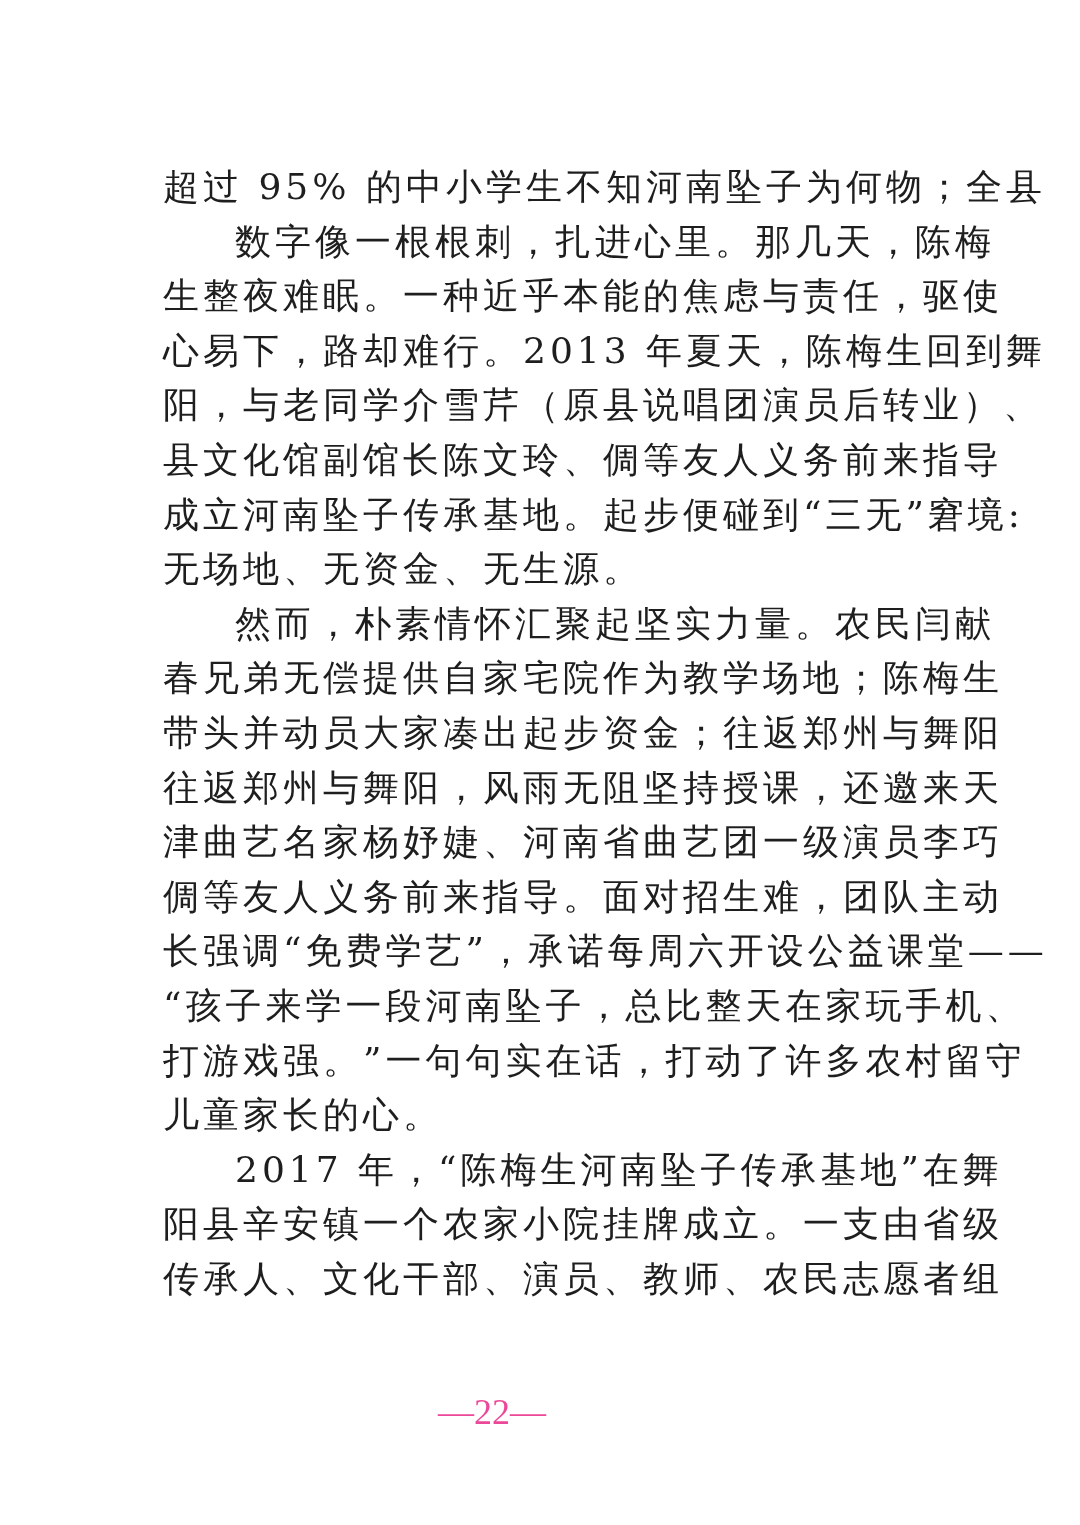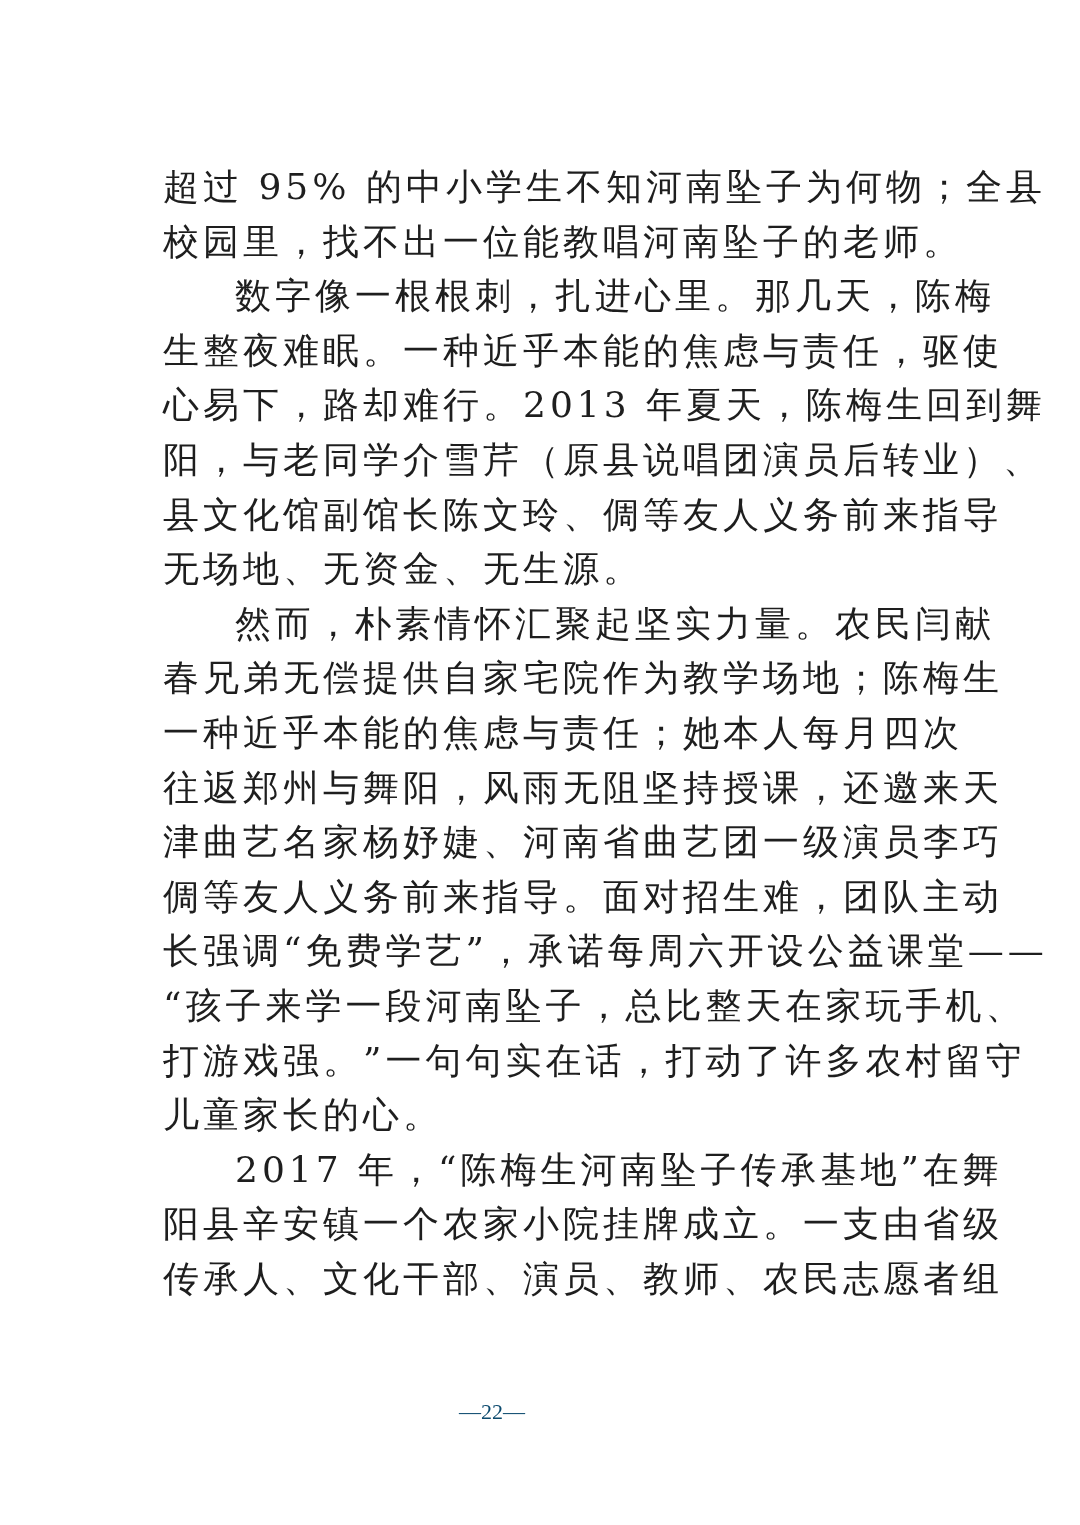--- a/index.html
+++ b/index.html
@@ -43,41 +43,41 @@
     .line.indent {
       padding-left: 72px;
     }
     .page-number {
       position: absolute;
       left: 0;
       width: 984px;
       top: 1395px;
       text-align: center;
       font-family: "Liberation Serif", "DejaVu Serif", serif;
-      font-size: 22px;
+      font-size: 36px;
       line-height: 34px;
-      color: #0c4a6e;
+      color: #ec4899;
     }
   </style>
 </head>
 <body>
 
 <div class="page">
   <div class="body-text">
     <span class="line">超过 95% 的中小学生不知河南坠子为何物；全县</span>
-    <span class="line last">校园里，找不出一位能教唱河南坠子的老师。</span>
     <span class="line indent">数字像一根根刺，扎进心里。那几天，陈梅</span>
     <span class="line">生整夜难眠。一种近乎本能的焦虑与责任，驱使</span>
     <span class="line">心易下，路却难行。2013 年夏天，陈梅生回到舞</span>
     <span class="line">阳，与老同学介雪芹（原县说唱团演员后转业）、</span>
     <span class="line">县文化馆副馆长陈文玲、倜等友人义务前来指导</span>
+    <span class="line">成立河南坠子传承基地。起步便碰到“三无”窘境:</span>
     <span class="line last">无场地、无资金、无生源。</span>
     <span class="line indent">然而，朴素情怀汇聚起坚实力量。农民闫献</span>
     <span class="line">春兄弟无偿提供自家宅院作为教学场地；陈梅生</span>
-    <span class="line">一种近乎本能的焦虑与责任；她本人每月四次</span>
+    <span class="line">带头并动员大家凑出起步资金；往返郑州与舞阳</span>
     <span class="line">往返郑州与舞阳，风雨无阻坚持授课，还邀来天</span>
     <span class="line">津曲艺名家杨妤婕、河南省曲艺团一级演员李巧</span>
     <span class="line">倜等友人义务前来指导。面对招生难，团队主动</span>
     <span class="line">长强调“免费学艺”，承诺每周六开设公益课堂——</span>
     <span class="line">“孩子来学一段河南坠子，总比整天在家玩手机、</span>
     <span class="line">打游戏强。”一句句实在话，打动了许多农村留守</span>
     <span class="line last">儿童家长的心。</span>
     <span class="line indent">2017 年，“陈梅生河南坠子传承基地”在舞</span>
     <span class="line">阳县辛安镇一个农家小院挂牌成立。一支由省级</span>
     <span class="line">传承人、文化干部、演员、教师、农民志愿者组</span>

